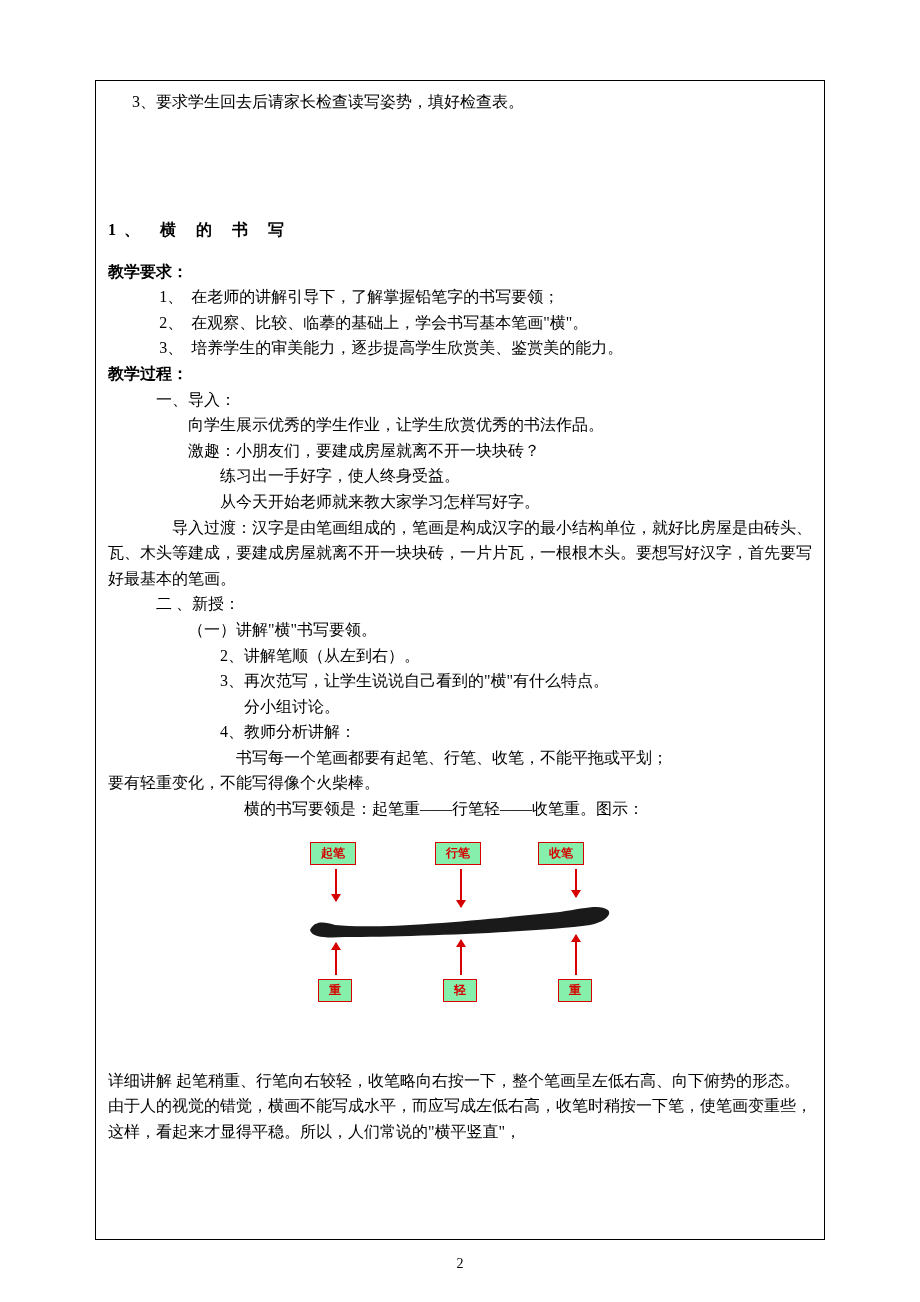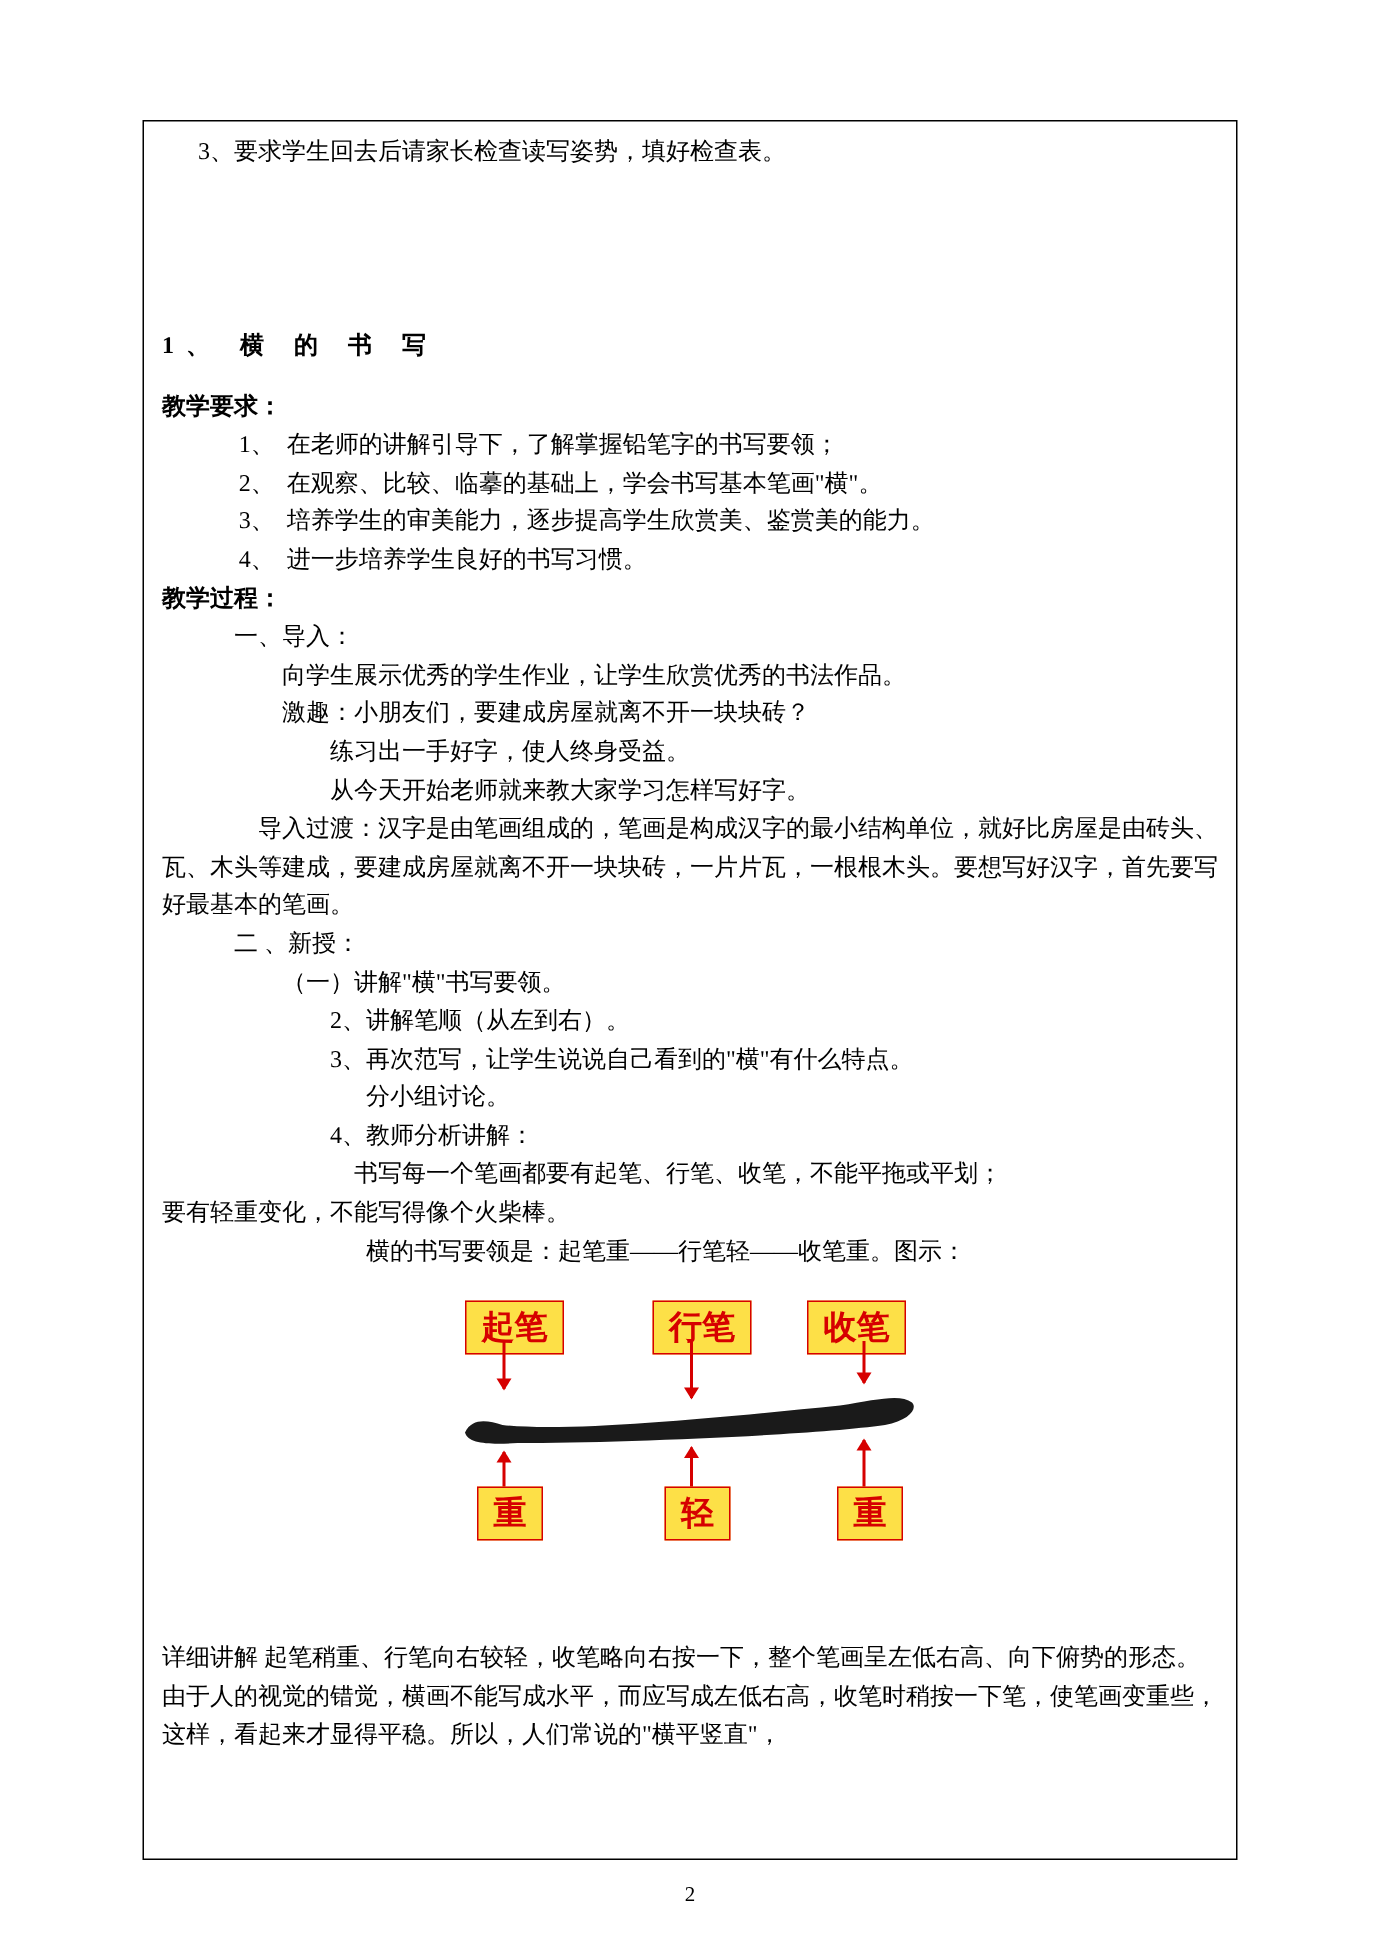--- a/index.html
+++ b/index.html
@@ -55,23 +55,23 @@
     .diagram {
       width: 360px;
       height: 160px;
       position: relative;
     }
     .box {
       position: absolute;
       border: 1.8px solid #d60000;
       color: #d60000;
       font-weight: bold;
-      font-size: 22px;
+      font-size: 12px;
       padding: 2px 10px;
-      background: #fde047;
+      background: #86efac;
       text-align: left;
     }
     .box-top1 { top: 0; left: 30px; }
     .box-top2 { top: 0; left: 155px; }
     .box-top3 { top: 0; left: 258px; }
     .box-bot1 { bottom: 0; left: 38px; }
     .box-bot2 { bottom: 0; left: 163px; }
     .box-bot3 { bottom: 0; left: 278px; }
     .arrow {
       position: absolute;
@@ -117,21 +117,20 @@
 
     <div class="top-line sec">3、要求学生回去后请家长检查读写姿势，填好检查表。</div>
 
     <div class="title">1、 横 的 书 写</div>
 
     <div class="heading">教学要求：</div>
     <div class="ol-1">
       <div><span class="num">1、</span><span>在老师的讲解引导下，了解掌握铅笔字的书写要领；</span></div>
       <div><span class="num">2、</span><span>在观察、比较、临摹的基础上，学会书写基本笔画"横"。</span></div>
       <div><span class="num">3、</span><span>培养学生的审美能力，逐步提高学生欣赏美、鉴赏美的能力。</span></div>
-      <div><span class="num">4、</span><span>进一步培养学生良好的书写习惯。</span></div>
     </div>
 
 
     <div class="heading">教学过程：</div>
 
     <div class="sec indent-1">
       <span>一、</span><span>导入：</span>
     </div>
     <div class="sec indent-2">向学生展示优秀的学生作业，让学生欣赏优秀的书法作品。</div>
     <div class="sec indent-2">激趣：小朋友们，要建成房屋就离不开一块块砖？</div>

